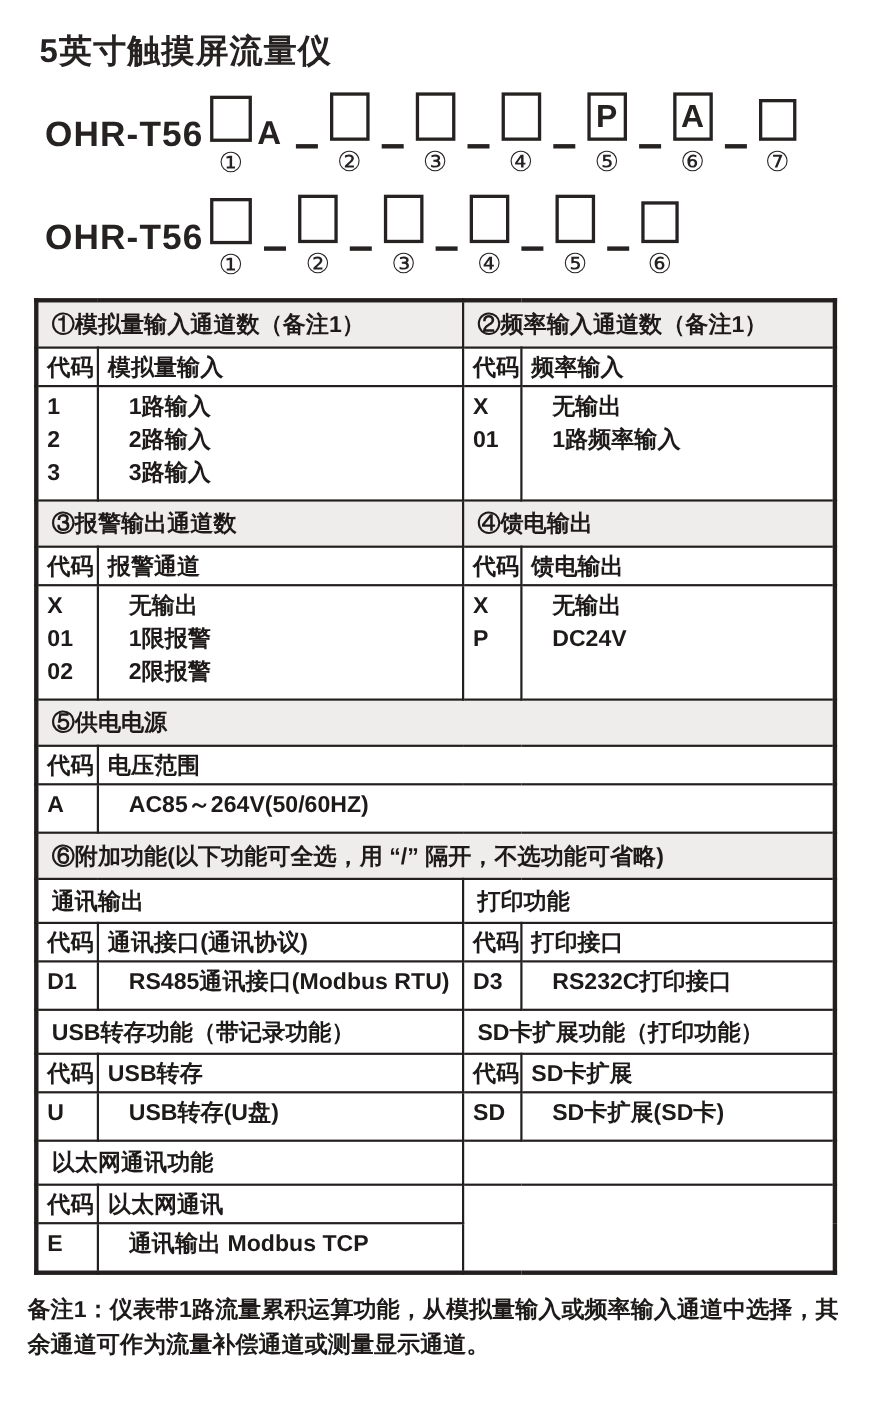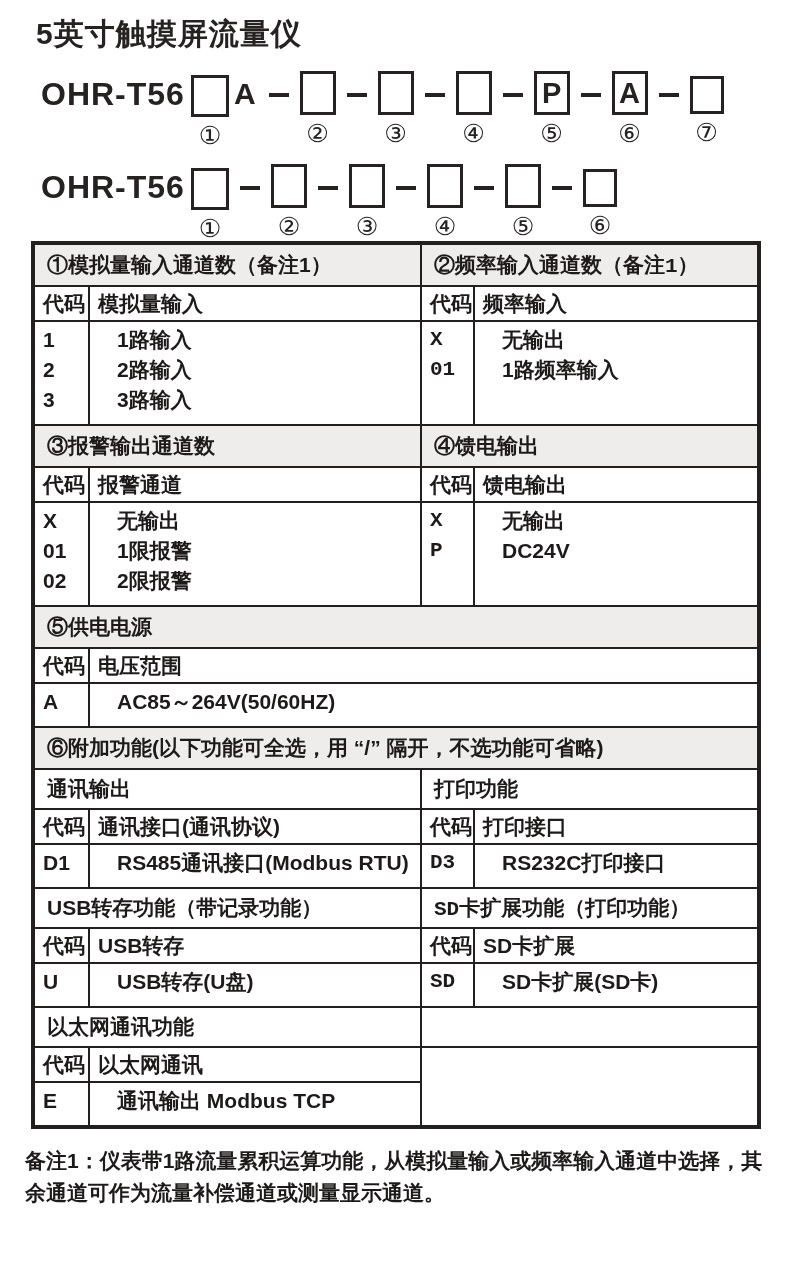--- a/index.html
+++ b/index.html
@@ -13,27 +13,27 @@
   .page { padding: 0 31px; }
 
   
   .doc-title {
     font-size: 30px;
     font-weight: 600;
     letter-spacing: 1px;
     color: #262222;
     margin: 0 0 0 5px;
   }
-  .title1 { padding-top: 14px; }
+  .title1 { padding-top: 26px; }
   .title2 { padding-top: 10px; }
 
   
   .model-row {
     display: flex;
-    align-items: flex-start;
+    align-items: center;
     margin: 16px 0 0 10px;
   }
   .mprefix {
     font-size: 32px;
     font-weight: 700;
     letter-spacing: 1px;
     line-height: 46px;
     margin-right: 6px;
     color: #262222;
   }
@@ -75,20 +75,21 @@
     background: #262222;
     margin: 22px 11px 0 11px;
     flex: none;
   }
 
   
   table.spec {
     border-collapse: collapse;
     table-layout: fixed;
     width: 726px;
+    margin-top: 18px;
     border: 4px solid #231f1f;
   }
   table.spec td {
     border: 2px solid #231f1f;
     font-weight: 700;
     font-size: 21px;
     color: #1e1a1a;
     padding: 0 0 0 12px;
     vertical-align: middle;
     overflow: hidden;
@@ -108,21 +109,21 @@
     height: 38px;
     border-top-width: 4px;
     border-bottom-width: 3px;
     padding-left: 9px;
   }
   tr.sub td { height: 33px; padding-left: 8px; }
   tr.bodyrow td { padding-top: 3px; padding-bottom: 9px; vertical-align: top; padding-left: 8px; }
   tr.bodyrow td .ln { line-height: 30px; }
   td.desccell { padding-left: 13px; border-radius: 15px; }
   tr.bodyrow td.desccell { padding-left: 27px; }
-  td.mid { border-left-width: 4px; font-family: Liberation Mono, monospace; }
+  td.mid { border-left-width: 4px; }
   td.emptycell { background: #ffffff; }
 
   
   .notes {
     margin: 16px 0 0 -6px;
     width: 752px;
   }
   .notes p {
     margin: 0;
     font-size: 21px;

